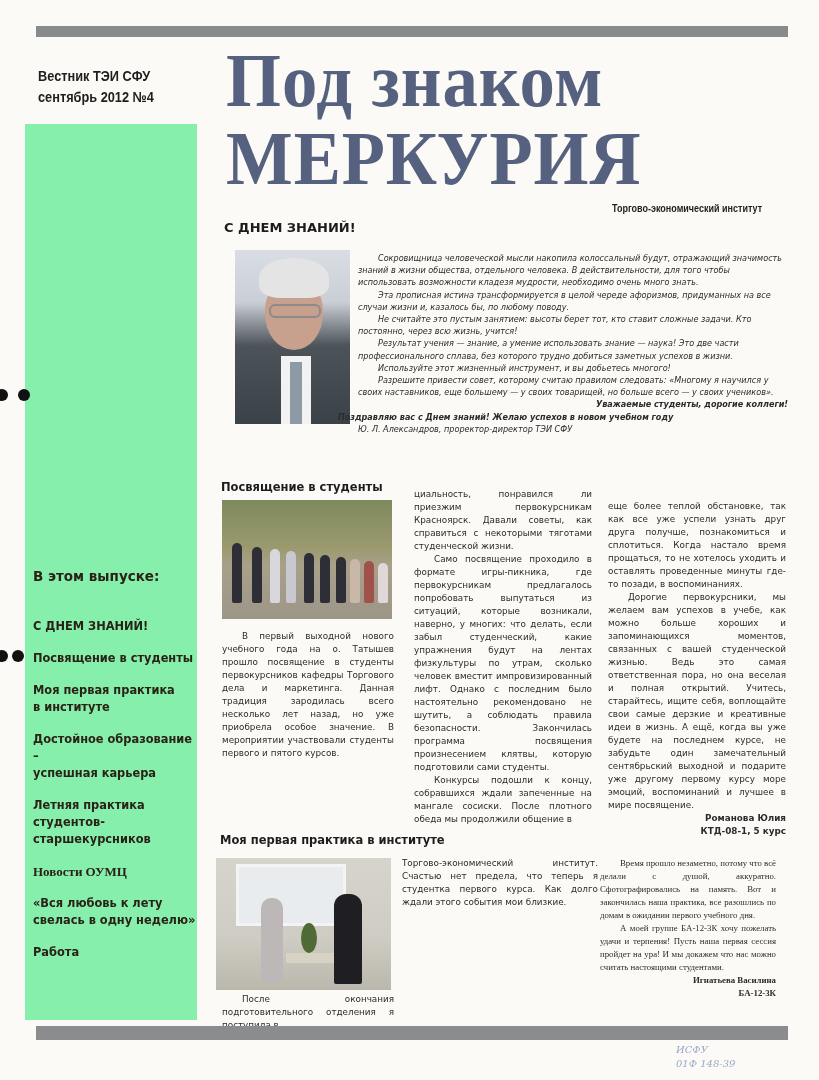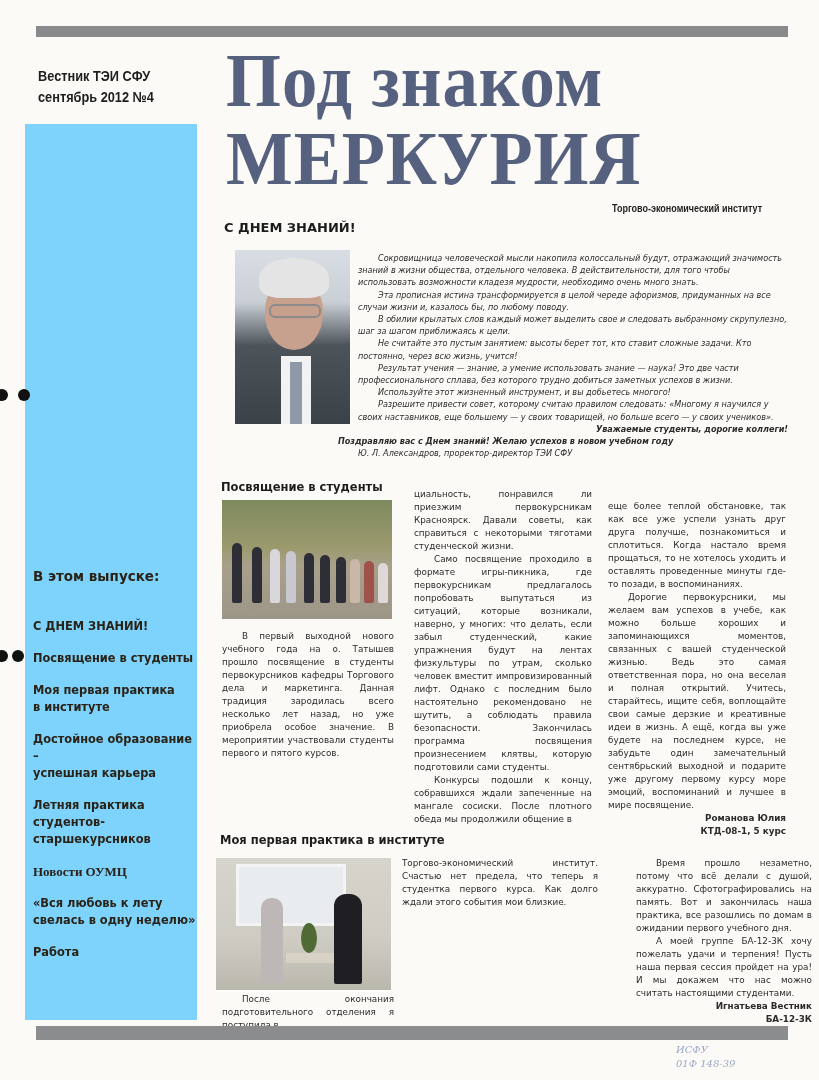--- a/index.html
+++ b/index.html
@@ -10,21 +10,21 @@
   .bottom-bar { position: absolute; left: 36px; top: 1026px; width: 752px; height: 14px; background: #8a8c8e; }
 
   .masthead-left { position: absolute; left: 38px; top: 66px; font-family: "Liberation Sans", sans-serif; font-weight: bold; font-size: 14.5px; line-height: 21px; color: #1e1e1e; transform: scaleX(0.88); transform-origin: left top; }
 
   .title { position: absolute; left: 226px; top: 42px; font-family: "Liberation Serif", serif; font-weight: bold; color: #56617f; font-size: 76px; line-height: 76px; letter-spacing: 1px; transform: scaleX(0.93); transform-origin: left top; }
   .title .l1 { display: block; }
   .title .l2 { display: block; margin-top: 2px; }
 
   .institute { position: absolute; left: 612px; top: 203px; font-family: "Liberation Sans", sans-serif; font-weight: bold; font-size: 10px; color: #1e1e1e; transform: scaleX(0.9); transform-origin: left top; }
 
-  .sidebar { position: absolute; left: 25px; top: 124px; width: 172px; height: 896px; background: #7dd3fc; }
+  .sidebar { position: absolute; left: 25px; top: 124px; width: 172px; height: 896px; background: #86efac; }
   .sidebar-heading { position: absolute; left: 8px; top: 444px; font-weight: bold; font-size: 13.5px; color: #2a2216; }
   .toc { position: absolute; left: 8px; top: 494px; width: 164px; }
   .toc-item { display: block; font-weight: bold; font-size: 11.4px; line-height: 17px; color: #2a2216; margin-bottom: 15px; white-space: pre-line; cursor: pointer; }
   .toc-item.serif { font-family: "Liberation Serif", serif; font-size: 13px; }
 
   .punch { position: absolute; width: 12px; height: 12px; border-radius: 50%; background: #111; }
 
   .hdr { position: absolute; font-weight: bold; color: #1c1c1c; }
   .hdr-day { left: 224px; top: 220px; font-size: 13px; }
   .hdr-init { left: 221px; top: 480px; font-size: 11.5px; }
@@ -57,21 +57,21 @@
   .col { position: absolute; font-size: 8.8px; line-height: 13px; color: #2b2b2b; text-align: justify; }
   .col p { text-indent: 20px; }
   .col p.cont { text-indent: 0; }
   .col .author { font-weight: bold; text-align: right; text-indent: 0; }
 
   .c1 { left: 222px; top: 630px; width: 172px; }
   .c2 { left: 414px; top: 488px; width: 178px; }
   .c3 { left: 608px; top: 500px; width: 178px; }
   .p1c { left: 222px; top: 993px; width: 172px; }
   .p2c { left: 402px; top: 857px; width: 196px; }
-  .p3c { left: 636px; top: 857px; width: 176px; }
+  .p3c { left: 600px; top: 857px; width: 176px; font-family: Liberation Serif, serif; }
 
   .stamp { position: absolute; left: 676px; top: 1043px; font-family: "DejaVu Serif", serif; font-style: italic; font-size: 10px; line-height: 14px; color: #9aa8c8; white-space: pre-line; }
 </style>
 </head>
 <body>
 
 <div class="top-bar"></div>
 
 <div class="masthead-left">
   <div>Вестник ТЭИ СФУ</div>
@@ -115,21 +115,20 @@
   <div class="shirt"></div>
   <div class="tie"></div>
   <div class="face"></div>
   <div class="hair"></div>
   <div class="glasses"></div>
 </div>
 
 <div class="intro">
   <p>Сокровищница человеческой мысли накопила колоссальный будут, отражающий значимость знаний в жизни общества, отдельного человека. В действительности, для того чтобы использовать возможности кладезя мудрости, необходимо очень много знать.</p>
   <p>Эта прописная истина трансформируется в целой череде афоризмов, придуманных на все случаи жизни и, казалось бы, по любому поводу.</p>
-  <p>В обилии крылатых слов каждый может выделить свое и следовать выбранному скрупулезно, шаг за шагом приближаясь к цели.</p>
   <p>Не считайте это пустым занятием: высоты берет тот, кто ставит сложные задачи. Кто постоянно, через всю жизнь, учится!</p>
   <p>Результат учения — знание, а умение использовать знание — наука! Это две части профессионального сплава, без которого трудно добиться заметных успехов в жизни.</p>
   <p>Используйте этот жизненный инструмент, и вы добьетесь многого!</p>
   <p>Разрешите привести совет, которому считаю правилом следовать: «Многому я научился у своих наставников, еще большему — у своих товарищей, но больше всего — у своих учеников».</p>
   <p class="greet1">Уважаемые студенты, дорогие коллеги!</p>
   <p class="greet2">Поздравляю вас с Днем знаний! Желаю успехов в новом учебном году</p>
   <p class="sign">Ю. Л. Александров, проректор-директор ТЭИ СФУ</p>
 </div>
 
 <div class="hdr hdr-init">Посвящение в студенты</div>
@@ -174,20 +173,20 @@
 
 <div class="col p1c">
   <p>После окончания подготовительного отделения я поступила в</p>
 </div>
 <div class="col p2c">
   <p class="cont">Торгово-экономический институт. Счастью нет предела, что теперь я студентка первого курса. Как долго ждали этого события мои близкие.</p>
 </div>
 <div class="col p3c">
   <p>Время прошло незаметно, потому что всё делали с душой, аккуратно. Сфотографировались на память. Вот и закончилась наша практика, все разошлись по домам в ожидании первого учебного дня.</p>
   <p>А моей группе БА-12-3К хочу пожелать удачи и терпения! Пусть наша первая сессия пройдет на ура! И мы докажем что нас можно считать настоящими студентами.</p>
-  <p class="author">Игнатьева Вестник</p>
+  <p class="author">Игнатьева Василина</p>
   <p class="author">БА-12-3К</p>
 </div>
 
 <div class="bottom-bar"></div>
 
 <div class="stamp">ИСФУ
 01Ф 148-39</div>
 
 </body></html>

